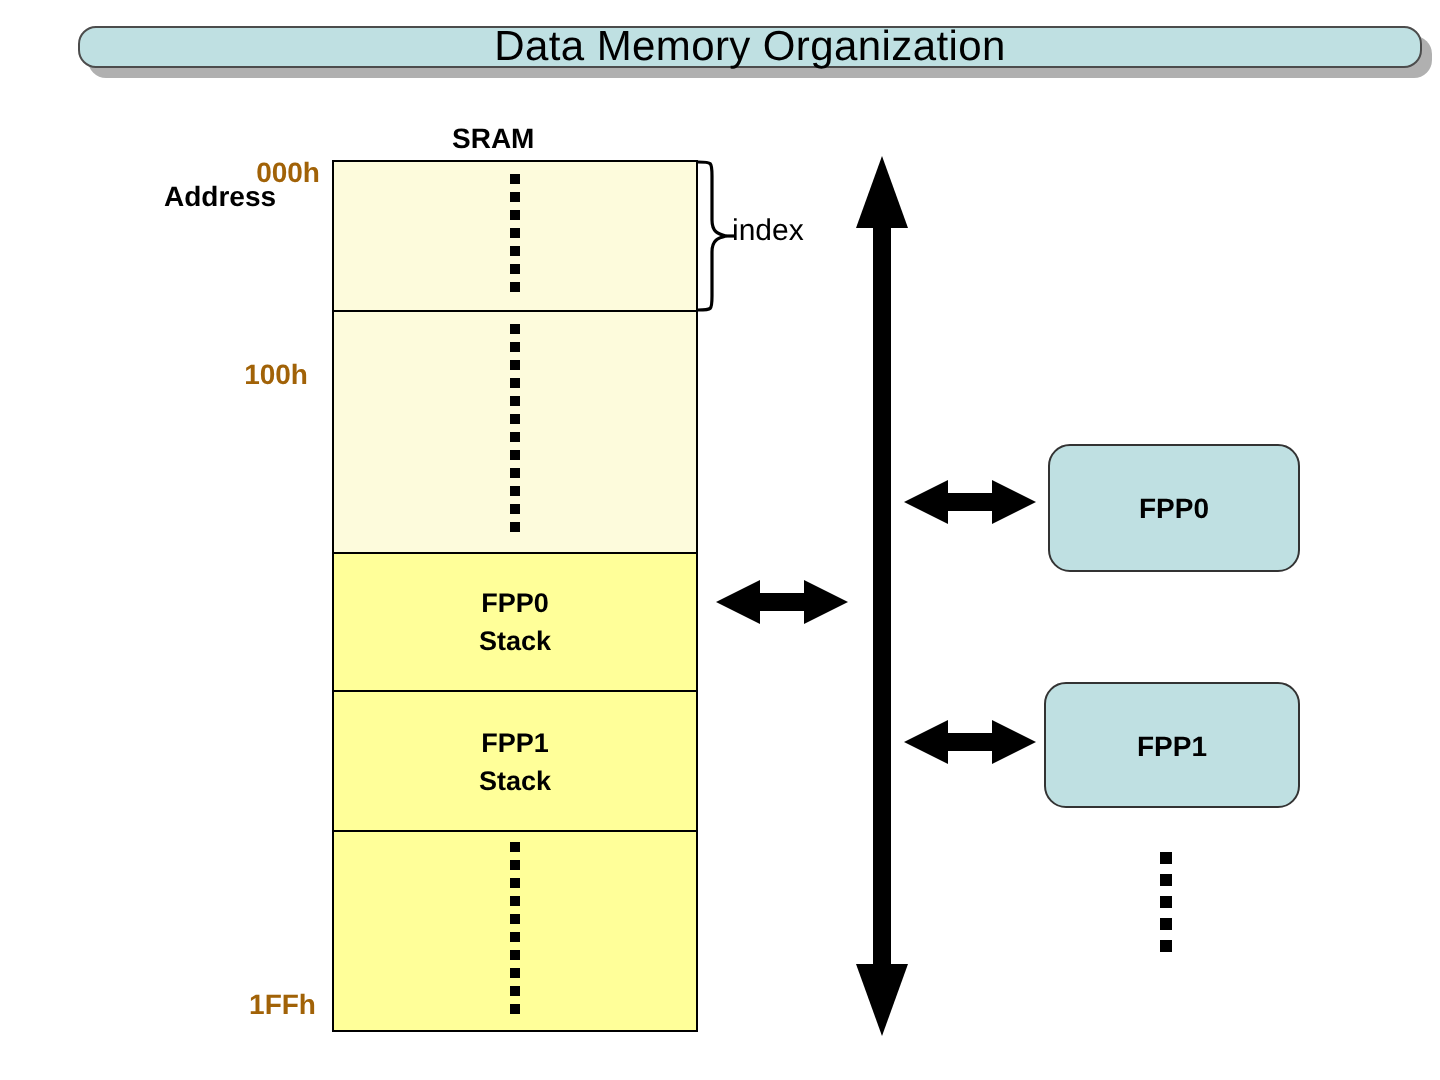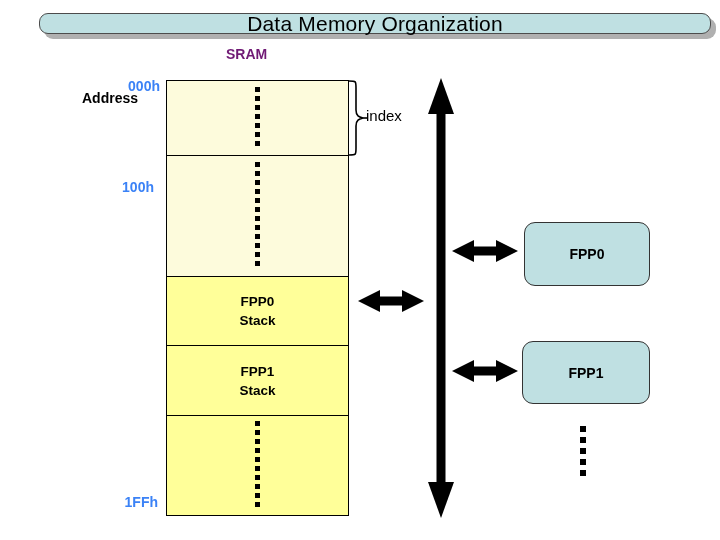--- a/index.html
+++ b/index.html
@@ -56,28 +56,28 @@
 
   
   .hdr-label {
     position: absolute;
     font-size: 14px;
     font-weight: bold;
     color: #000000;
     white-space: nowrap;
   }
   #label-address { left: 82px; top: 62px; margin-top: 28px; }
-  #label-sram    { left: 226px; top: 46px; color: #701a75; }
+  #label-sram    { left: 226px; top: 61px; color: #000000; }
 
   
   .addr {
     position: absolute;
     font-size: 14px;
     font-weight: bold;
-    color: #3b82f6;
+    color: #a16207;
     text-align: right;
     width: 80px;
     white-space: nowrap;
   }
   #addr-000 { left: 80px; top: 78px; }
   #addr-100 { left: 74px; top: 155px; margin-top: 24px; }
   #addr-1ff { left: 78px; top: 494px; }
 
   
   #memory-column {

